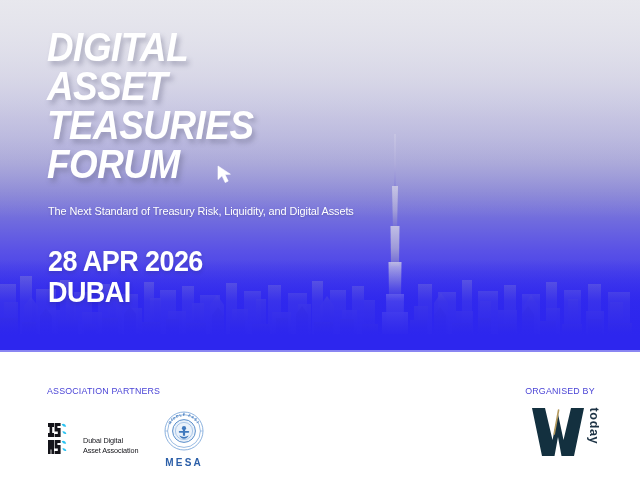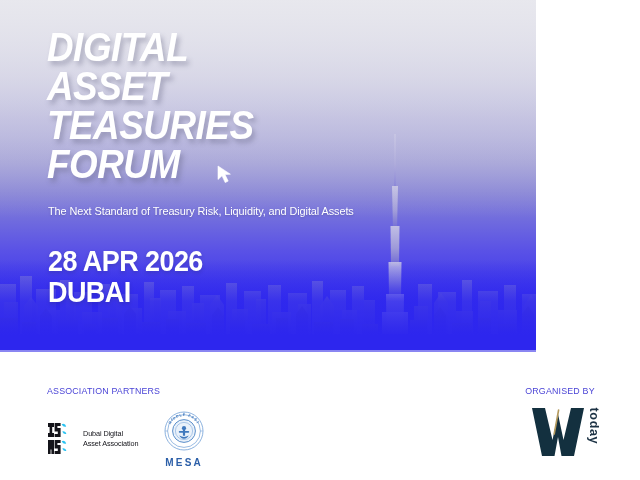--- a/index.html
+++ b/index.html
@@ -20,21 +20,21 @@
     width: 640px;
     height: 480px;
     background: #ffffff;
     overflow: hidden;
   }
 
   
   #hero {
     position: absolute;
     left: 0; top: 0;
-    width: 536px;
+    width: 640px;
     height: 352px;
     overflow: hidden;
     background: linear-gradient(180deg,
         #e3e3e9 0%,
         #dcdce6 10%,
         #cfcfe2 22%,
         #b9b8dd 35%,
         #a09ed6 46%,
         #8683d6 55%,
         #6f6ade 63%,
@@ -178,21 +178,21 @@
     left: 47px;
     top: 50px;
     display: flex;
     align-items: center;
     gap: 22px;
   }
 
   
   #ddaa-logo {
     display: flex;
-    align-items: center;
+    align-items: flex-end;
     gap: 6px;
   }
   #ddaa-wordmark {
     font-size: 7.5px;
     line-height: 10px;
     color: #14141a;
     font-weight: normal;
     letter-spacing: -0.1px;
     transform: scaleX(0.97);
     transform-origin: left center;

